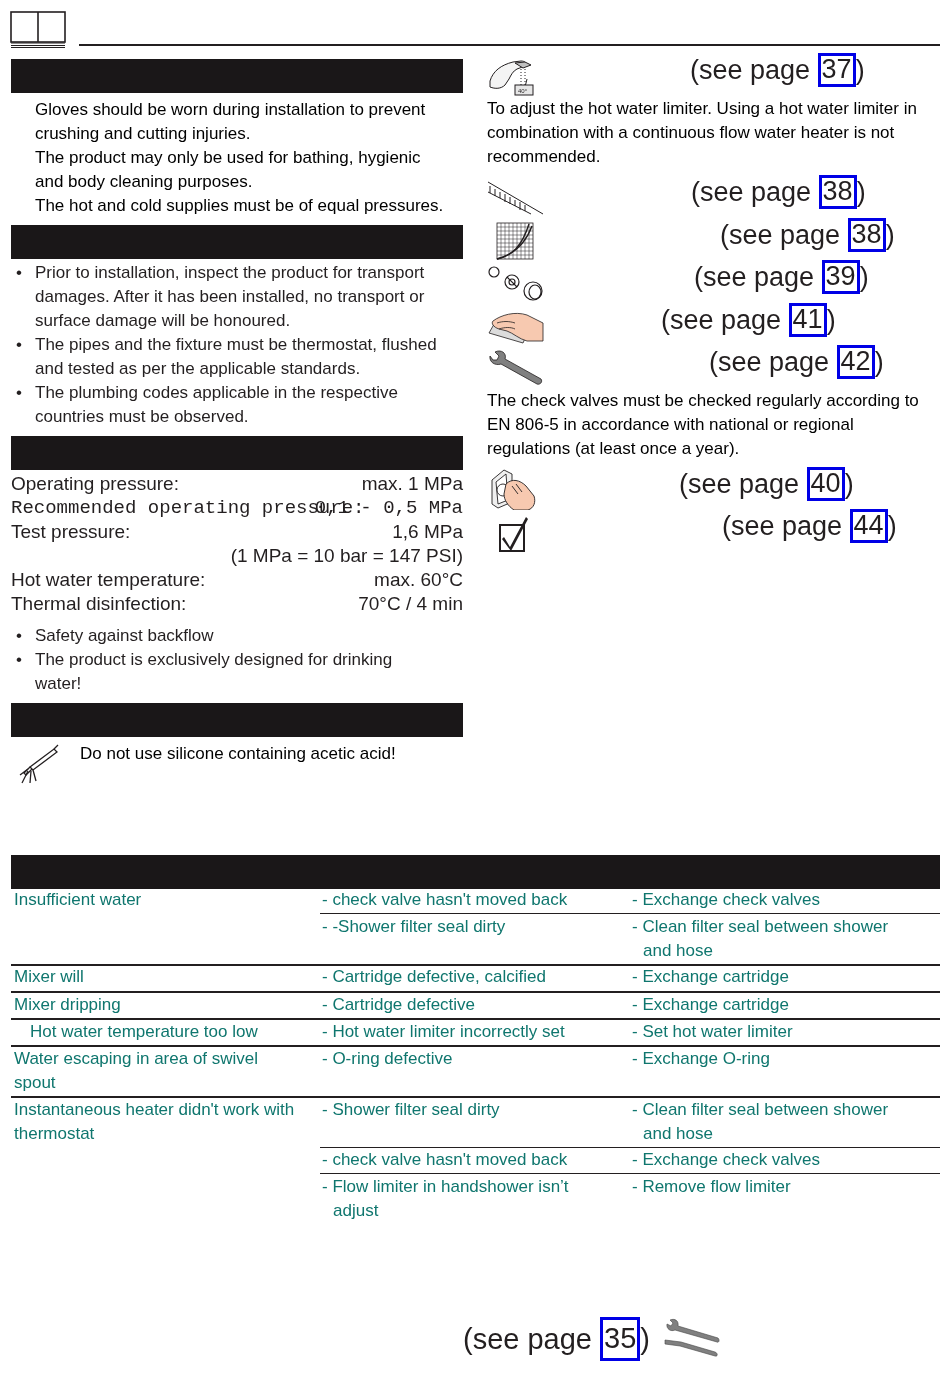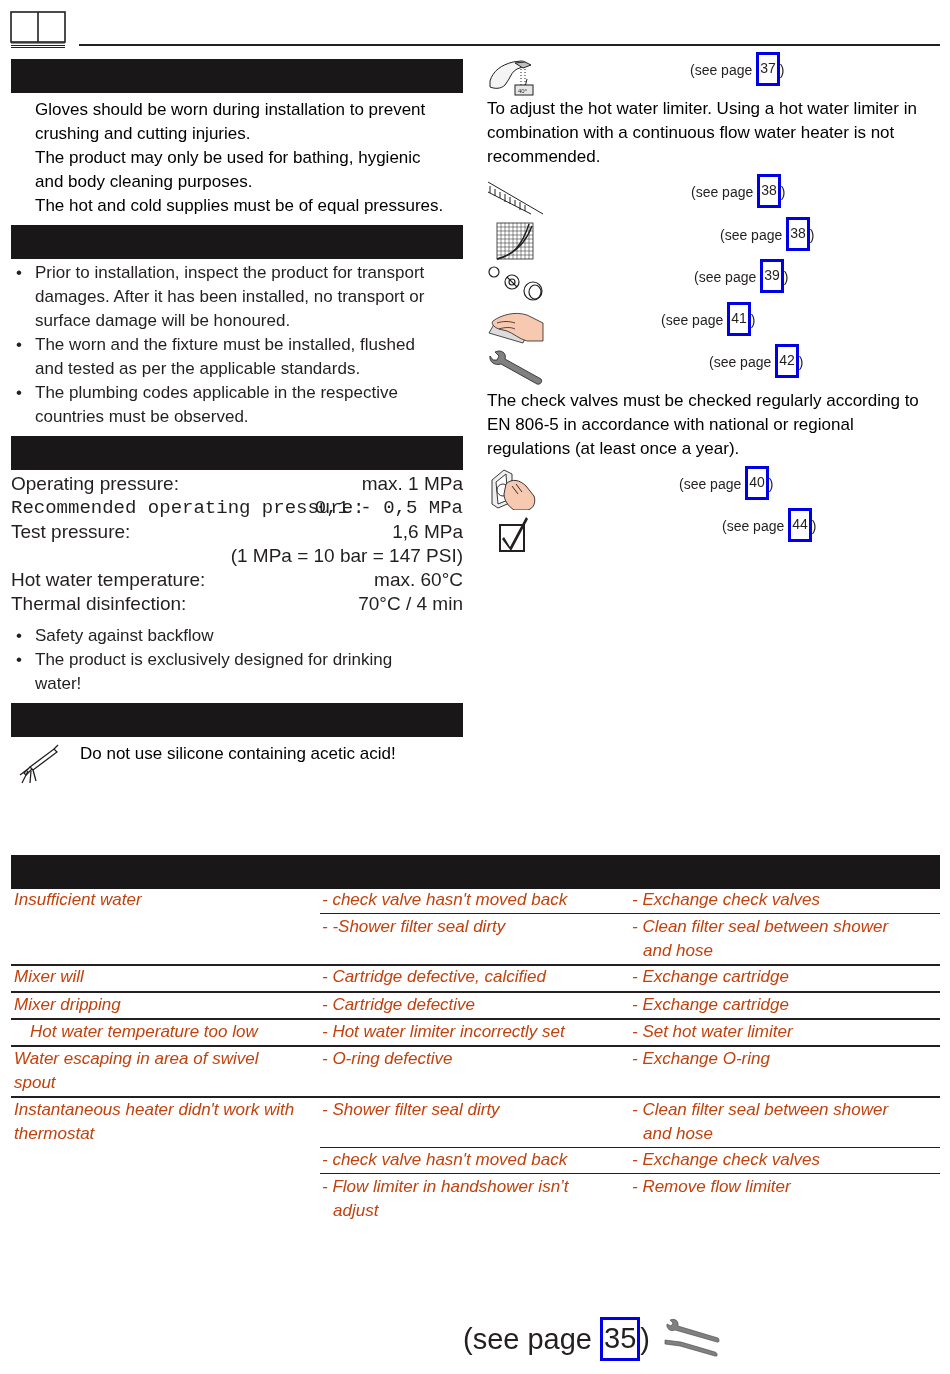--- a/index.html
+++ b/index.html
@@ -4,26 +4,26 @@
   <style>
     * { box-sizing: border-box; margin: 0; padding: 0; }
     html, body { width: 950px; height: 1374px; background: #ffffff; }
     body { position: relative; font-family: "Liberation Sans", sans-serif; color: #231f20; font-size: 17px; overflow: hidden; }
     .abs { position: absolute; }
     .bar { position: absolute; background: #1a1718; height: 34px; }
     .txt { font-size: 17px; line-height: 24px; color: #000000; white-space: nowrap; }
     ul.blist { list-style: none; }
     ul.blist li { position: relative; padding-left: 24px; font-size: 17px; line-height: 24px; }
     ul.blist li::before { content: "\2022"; position: absolute; left: 5px; top: 0; }
-    .seeref { position: absolute; font-size: 14px; line-height: 28px; color: #231f20; white-space: nowrap; }
+    .seeref { position: absolute; font-size: 27px; line-height: 28px; color: #231f20; white-space: nowrap; }
     .pagebox { display: inline-block; border: 3px solid #0000e6; padding: 0 1px; line-height: 26px; height: 34px; vertical-align: middle; margin-top: -4px; }
     .kv { position: absolute; left: 11px; width: 452px; height: 24px; font-size: 19px; line-height: 24px; }
     .kv .k { position: absolute; left: 0; }
     .kv .v { position: absolute; right: 0; }
-    .tcell { position: absolute; font-size: 17px; line-height: 24px; color: #c2410c; font-style: italic; }
+    .tcell { position: absolute; font-size: 17px; line-height: 24px; color: #0f766e; }
     .hline-thick { position: absolute; height: 2px; background: #231f20; }
     .hline-thin { position: absolute; height: 1px; background: #231f20; }
   </style>
 </head>
 <body>
 
 <div class="abs" style="left:10px; top:10px; width:56px; height:38px;">
   <svg width="56" height="38" viewBox="0 0 56 38">
     <rect x="1" y="2" width="54" height="30" fill="#fff" stroke="#231f20" stroke-width="1.6"></rect>
     <line x1="28" y1="2" x2="28" y2="32" stroke="#231f20" stroke-width="1.6"></line>
@@ -39,21 +39,21 @@
   <div class="txt">Gloves should be worn during installation to prevent</div>
   <div class="txt">crushing and cutting injuries.</div>
   <div class="txt">The product may only be used for bathing, hygienic</div>
   <div class="txt">and body cleaning purposes.</div>
   <div class="txt">The hot and cold supplies must be of equal pressures.</div>
 </div>
 
 <div class="bar" style="left:11px; top:225px; width:452px;"></div>
 <ul class="blist abs" style="left:11px; top:261px; width:452px;">
   <li><span>Prior to installation, inspect the product for transport</span><br><span>damages. After it has been installed, no transport or</span><br><span>surface damage will be honoured.</span></li>
-  <li><span>The worn and the fixture must be installed, flushed</span><br><span>and tested as per the applicable standards.</span></li>
+  <li><span>The pipes and the fixture must be thermostat, flushed</span><br><span>and tested as per the applicable standards.</span></li>
   <li><span>The plumbing codes applicable in the respective</span><br><span>countries must be observed.</span></li>
 </ul>
 
 <div class="bar" style="left:11px; top:436px; width:452px;"></div>
 <div class="kv" style="top:472px;">
     <span class="k">Operating pressure:</span>
     <span class="v">max. 1 MPa</span>
   </div>
 <div class="kv" style="top:496px;font-family:Liberation Mono, monospace;">
     <span class="k">Recommended operating pressure:</span>

